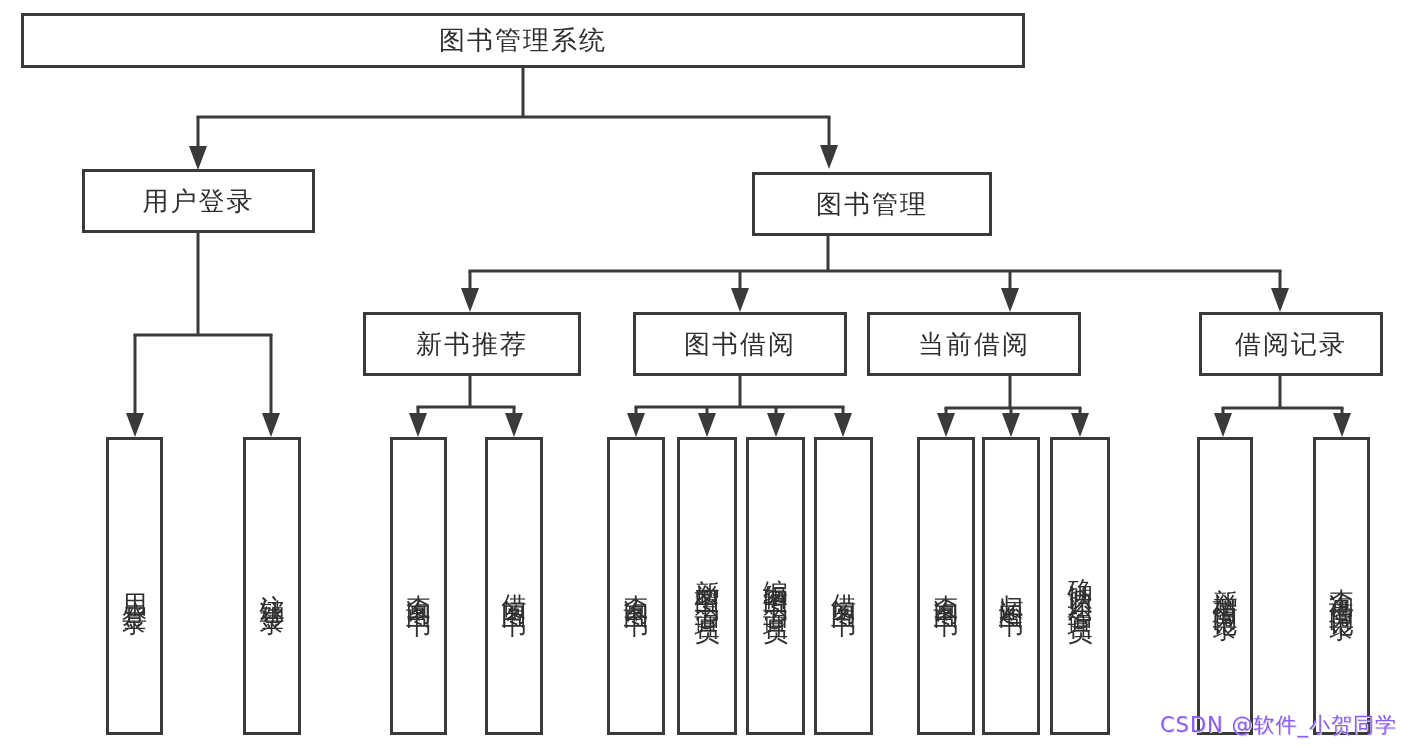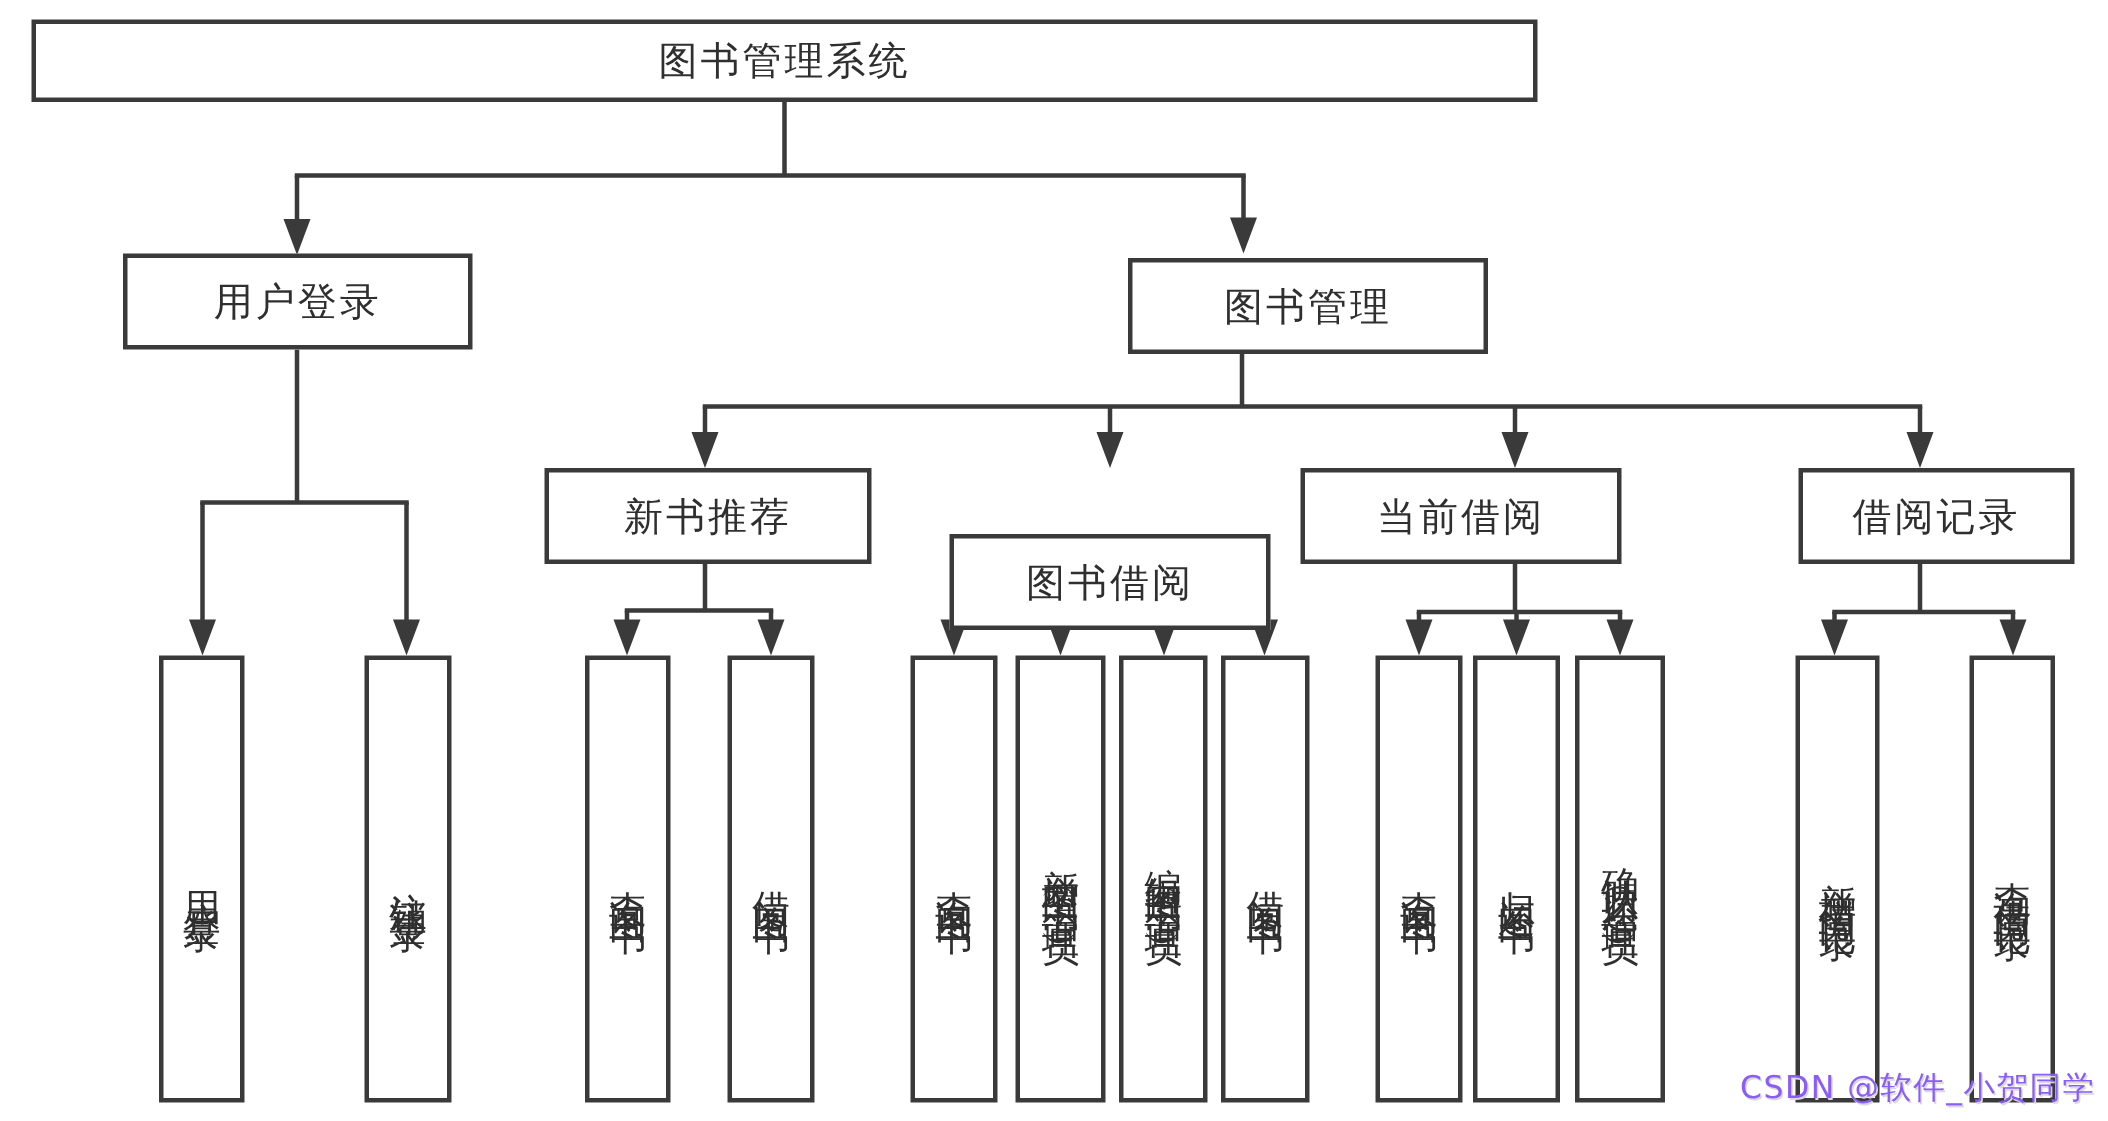--- a/index.html
+++ b/index.html
@@ -108,21 +108,21 @@
         <polygon points="1333,413 1351,413 1342,437" stroke="none"></polygon>
       </g>
   </svg>
 
   <div class="node h" style="left:21px; top:13px; width:1004px; height:55px;">图书管理系统</div>
 
   <div class="node h" style="left:82px; top:169px; width:233px; height:64px;">用户登录</div>
   <div class="node h" style="left:712px; top:172px; width:240px; height:64px;margin-left:40px;">图书管理</div>
 
   <div class="node h" style="left:363px; top:312px; width:218px; height:64px;">新书推荐</div>
-  <div class="node h" style="left:633px; top:312px; width:214px; height:64px;margin-top:44px;">图书借阅</div>
+  <div class="node h" style="left:633px; top:312px; width:214px; height:64px;">图书借阅</div>
   <div class="node h" style="left:867px; top:312px; width:214px; height:64px;">当前借阅</div>
   <div class="node h" style="left:1199px; top:312px; width:184px; height:64px;">借阅记录</div>
 
   <div class="node v" style="left:106px; top:437px; width:57px; height:298px;">用户登录</div>
   <div class="node v" style="left:243px; top:437px; width:58px; height:298px;">注销登录</div>
 
   <div class="node v" style="left:390px; top:437px; width:57px; height:298px;">查询图书</div>
   <div class="node v" style="left:485px; top:437px; width:58px; height:298px;">借阅图书</div>
 
   <div class="node v" style="left:607px; top:437px; width:58px; height:298px;">查询图书</div>

